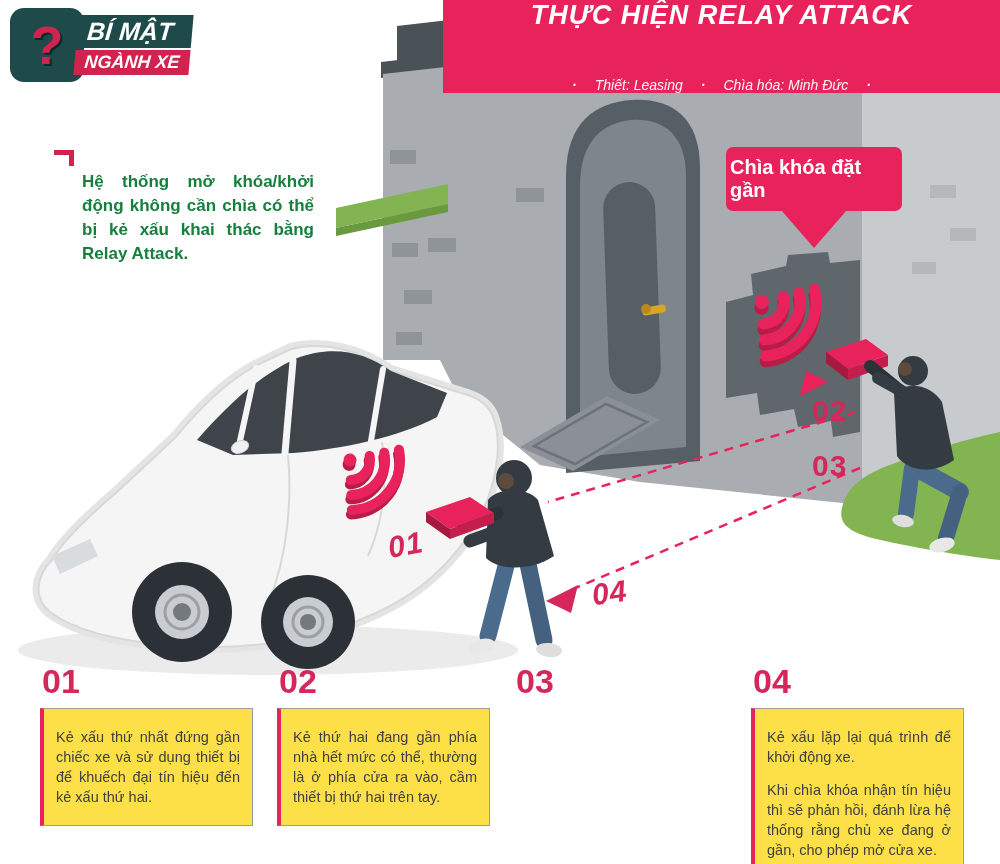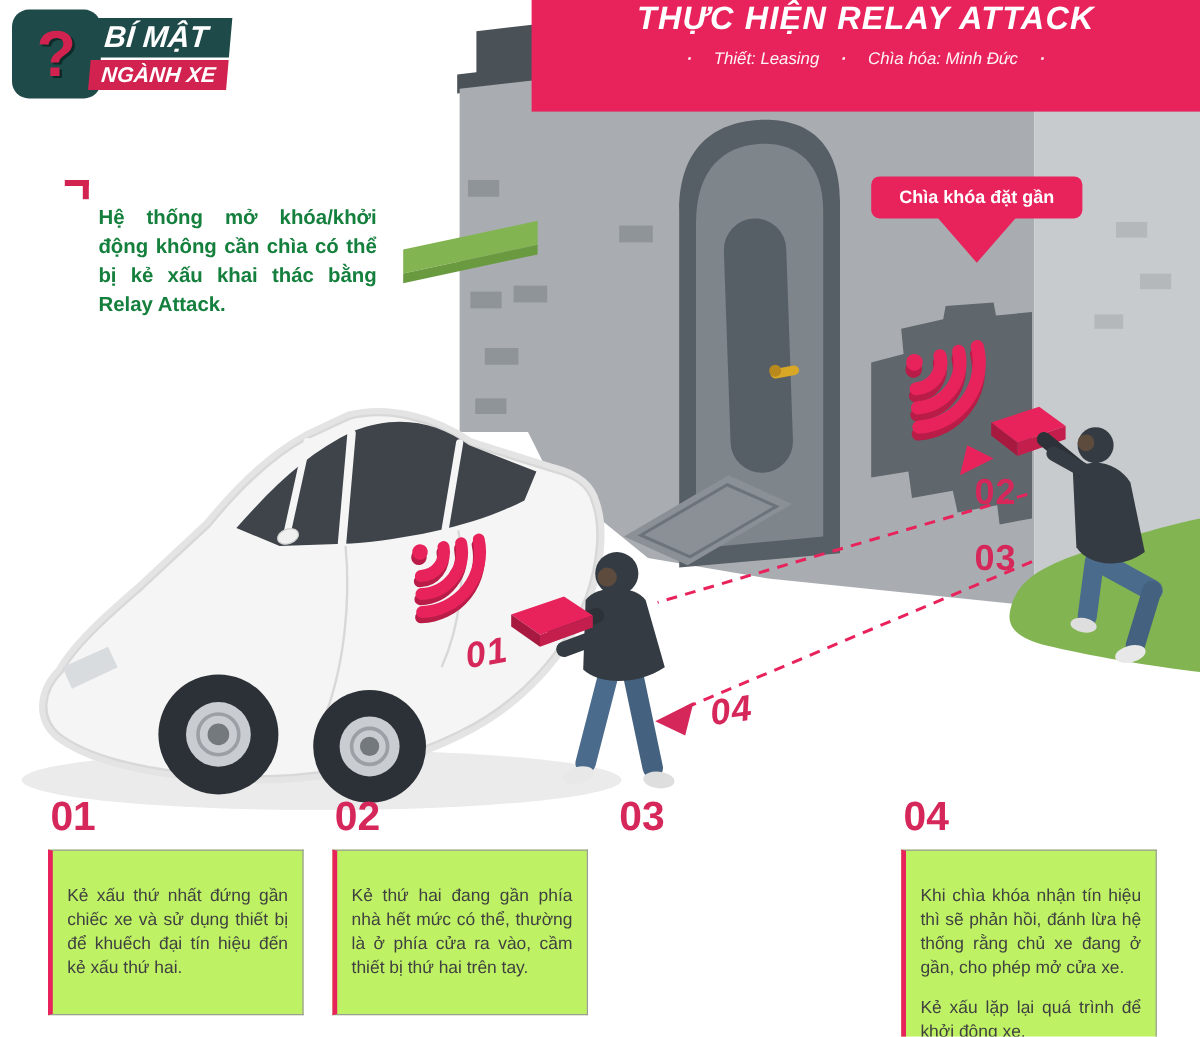--- a/index.html
+++ b/index.html
@@ -6,21 +6,21 @@
   html,body{margin:0;padding:0;background:#fff;}
   .page{
     position:relative;width:1000px;height:864px;background:#fff;overflow:hidden;
     font-family:"Liberation Sans","DejaVu Sans",sans-serif;
   }
   .illustration{position:absolute;left:0;top:0;z-index:1;}
 
   
   .header-banner{
     position:absolute;left:443px;top:0;width:557px;height:93px;background:#E8235C;
-    color:#fff;display:flex;flex-direction:column;align-items:center;justify-content:flex-start;z-index:3;
+    color:#fff;display:flex;flex-direction:column;align-items:center;justify-content:space-between;z-index:3;
   }
   .header-title{font-size:27px;font-weight:bold;font-style:italic;letter-spacing:1px;}
   .header-sub{margin-top:9px;font-size:14px;font-style:italic;display:flex;gap:18px;align-items:center;opacity:.95;}
   .header-sub .dot{font-weight:bold;}
 
   
   .logo{position:absolute;left:10px;top:8px;display:flex;align-items:center;z-index:3;}
   .logo-icon{
     width:74px;height:74px;background:#1E4B49;border-radius:14px;
     display:flex;align-items:center;justify-content:center;flex:0 0 auto;
@@ -37,41 +37,41 @@
   .quote-bracket{position:absolute;left:54px;top:150px;width:15px;height:11px;
     border-top:5px solid #D2224F;border-right:5px solid #D2224F;z-index:2;}
   .intro-note{
     position:absolute;left:82px;top:170px;width:232px;color:#15803d;
     font-weight:bold;font-size:17px;line-height:1.42;text-align:justify;z-index:2;
   }
 
   
   .callout{
     position:absolute;left:726px;top:147px;width:168px;background:#E8235C;color:#fff;
-    font-weight:bold;font-size:15px;text-align:center;padding:9px 4px;border-radius:7px;z-index:2;
+    font-weight:bold;font-size:20px;padding:9px 4px;border-radius:7px;z-index:2;
   }
   .callout::after{
     content:"";position:absolute;top:calc(100% - 1px);left:50%;margin-left:-33px;
     border-left:33px solid transparent;border-right:33px solid transparent;border-top:38px solid #E8235C;
   }
 
   
   .marker{position:absolute;color:#D6275A;font-weight:bold;font-size:30px;letter-spacing:1px;z-index:2;}
   .marker-1{left:388px;top:528px;transform:rotate(-10deg);font-style:italic;}
   .marker-2{left:812px;top:394px;}
   .marker-3{left:812px;top:449px;}
   .marker-4{left:592px;top:576px;transform:rotate(-8deg);font-style:italic;}
 
   
   .step-col{position:absolute;top:664px;width:213px;z-index:2;}
   .step-col-1{left:40px;} .step-col-2{left:277px;} .step-col-3{left:514px;} .step-col-4{left:751px;}
   .step-num{font-size:34px;font-weight:bold;color:#D6275A;margin:0 0 10px 2px;line-height:1;}
   .step-box{
     border:1px solid #9c9c9c;border-left:4px solid #E8235C;
-    padding:28px 12px;font-size:14.5px;color:#404040;line-height:1.38;text-align:justify;background:#bef264;
+    padding:18px 12px;font-size:14.5px;color:#404040;line-height:1.38;text-align:justify;background:#fde047;
   }
   .step-box p{margin:0;}
   .step-box p + p{margin-top:13px;}
 </style>
 </head>
 <body>
 
 <div class="page">
 
   <svg class="illustration" width="1000" height="864" viewBox="0 0 1000 864">
@@ -276,18 +276,18 @@
     <div class="step-box">
       <p>Kẻ thứ hai đang gần phía nhà hết mức có thể, thường là ở phía cửa ra vào, cầm thiết bị thứ hai trên tay.</p>
     </div>
   </div>
   <div class="step-col step-col-3">
     <div class="step-num">03</div>
   </div>
   <div class="step-col step-col-4">
     <div class="step-num">04</div>
     <div class="step-box">
+      <p>Kẻ xấu lặp lại quá trình để khởi động xe.</p>
       <p>Khi chìa khóa nhận tín hiệu thì sẽ phản hồi, đánh lừa hệ thống rằng chủ xe đang ở gần, cho phép mở cửa xe.</p>
-      <p>Kẻ xấu lặp lại quá trình để khởi động xe.</p>
     </div>
   </div>
 
 </div>
 
 </body></html>

